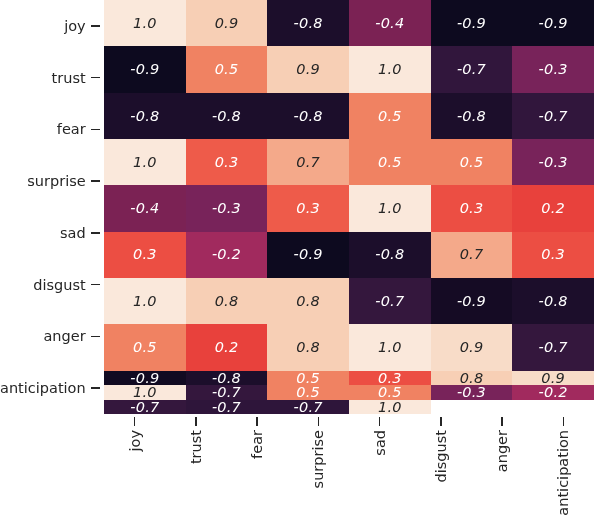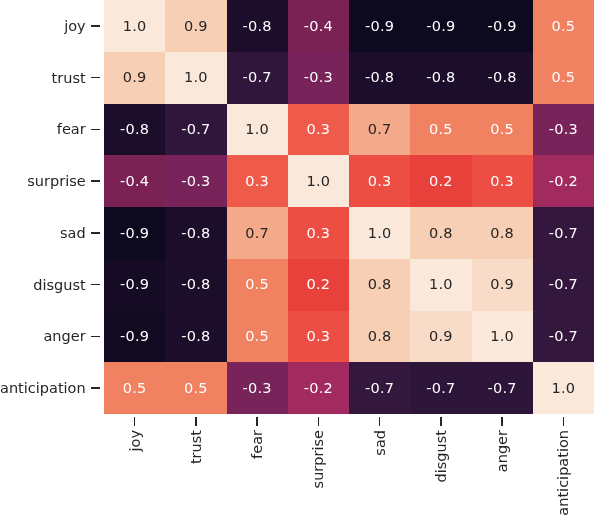--- a/index.html
+++ b/index.html
@@ -25,24 +25,25 @@
   #plot-area {
     position: absolute;
     left: 104px;
     top: 0px;
     width: 490px;
     height: 414px;
   }
 
   #grid {
     display: grid;
-    grid-template-columns: repeat(8, 1fr);
+    grid-template-columns: repeat(6, 1fr);
     grid-template-rows: repeat(8, 1fr);
     width: 100%;
     height: 100%;
+    font-style: italic;
   }
 
   .cell {
     position: relative;
     display: flex;
     align-items: center;
     justify-content: center;
     font-size: 14.5px;
     letter-spacing: 0.2px;
     line-height: 1;

